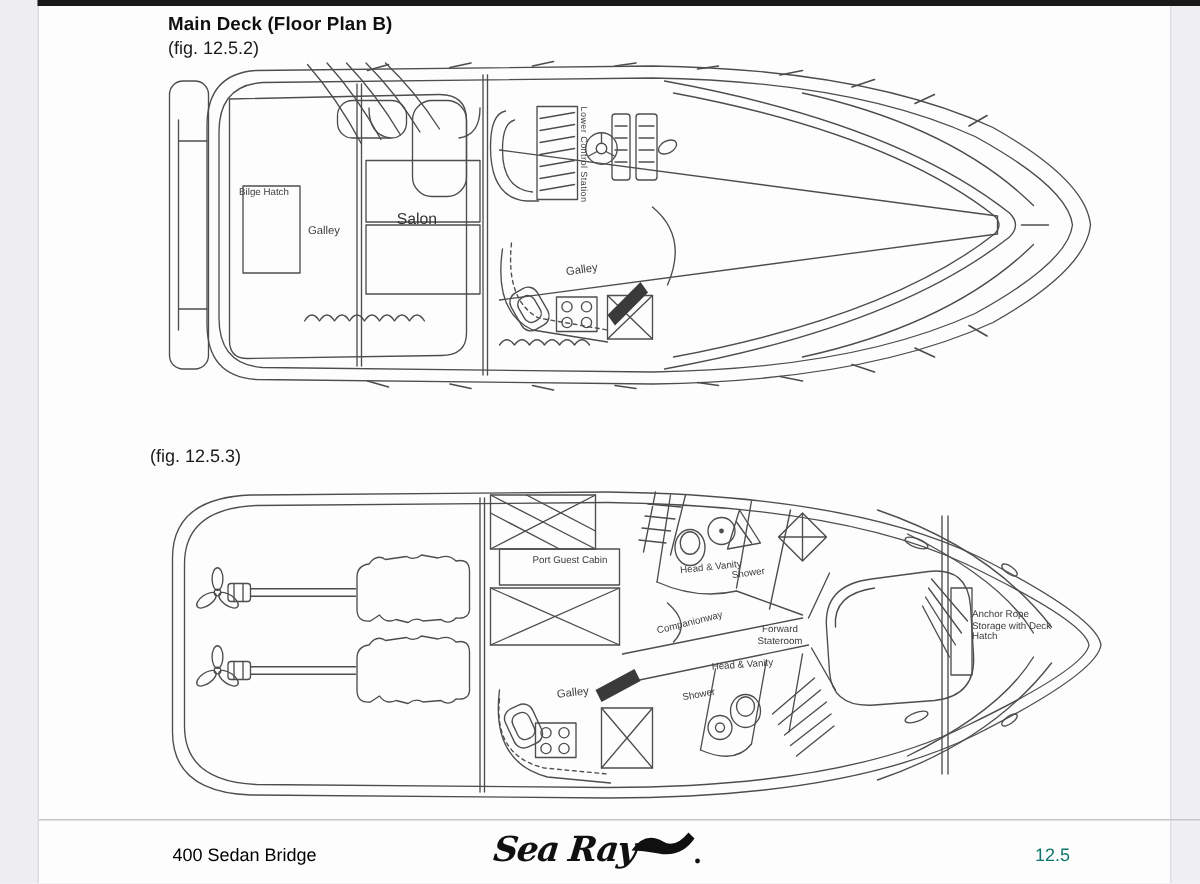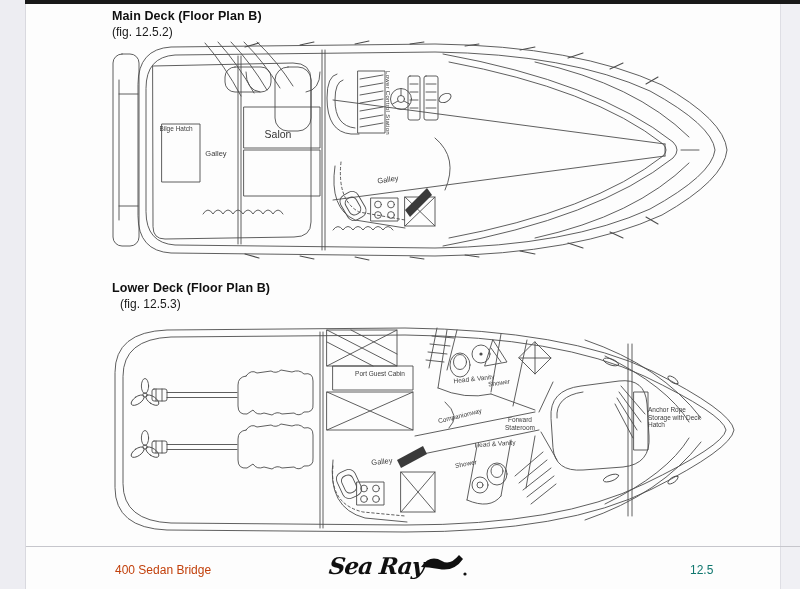--- a/index.html
+++ b/index.html
@@ -10,36 +10,35 @@
   .top-bar{position:absolute;left:25px;right:0;top:0;height:4px;background:#191919;}
   .sec-title{position:absolute;font-weight:bold;font-size:12.5px;color:#101010;letter-spacing:.1px;}
   .sec-fig{position:absolute;font-size:12px;color:#1a1a1a;}
   .deck-svg{position:absolute;}
   .lbl{position:absolute;color:#3c3c3c;line-height:1.18;text-align:center;white-space:normal;}
   .lbl.small{font-size:6.5px;}
   .lbl.med{font-size:7.5px;}
   .lbl.salon{font-size:10.5px;color:#333;}
   .lbl.vert{writing-mode:vertical-rl;font-size:6px;letter-spacing:.3px;height:70px;text-align:left;}
   .footer-rule{position:absolute;left:26px;right:0;top:546px;height:1px;background:#c6c6cc;}
-  .footer-model{position:absolute;left:115px;top:563px;font-size:12px;color:#c2410c;}
+  .footer-model{position:absolute;left:115px;top:563px;font-size:12px;color:#000000;}
   .footer-page{position:absolute;left:690px;top:563px;font-size:12px;color:#0f766e;}
   .brand-svg{position:absolute;left:325px;top:548px;}
 </style>
 </head>
 <body>
 
 <div class="page">
   <div class="stripe-left"></div>
   <div class="stripe-right"></div>
   <div class="top-bar"></div>
 
   <div class="sec-title" style="left:112px;top:9px">Main Deck (Floor Plan B)</div>
   <div class="sec-fig" style="left:112px;top:25px">(fig. 12.5.2)</div>
-  <div class="sec-title" style="left:112px;top:281px">Lower Deck (Floor Plan B)</div>
-  <div class="sec-fig" style="left:120px;top:297px">(fig. 12.5.3)</div>
+  <div class="sec-fig" style="left:100px;top:297px">(fig. 12.5.3)</div>
 
   <svg class="deck-svg" style="left:105px;top:38px" width="640" height="225" viewBox="0 0 640 225">
     <g stroke="#4d4d4d" fill="none" stroke-width="0.9" stroke-linecap="round" stroke-linejoin="round">
       <g>
         <rect x="8" y="16" width="26" height="192" rx="9"></rect>
         <path d="M14,42 V182 M14,56 H33 M14,168 H33"></path>
       </g>
       <g>
         <path d="M33,46 Q33,11 66,9 L330,6 Q472,8 557,47 Q619,82 622,112 Q619,142 557,177 Q472,216 330,218 L66,215 Q33,213 33,178 Z"></path>
         <path d="M41,50 Q41,19 70,17 L330,14 Q464,16 545,53 Q607,87 610,112 Q607,137 545,171 Q464,208 330,210 L70,207 Q41,205 41,174 Z"></path>
@@ -101,21 +100,21 @@
       <g>
         <path d="M338,16 Q492,44 568,104 Q576,112 568,120 Q492,180 338,208"></path>
         <path d="M344,24 Q488,51 558,106 Q564,112 558,118 Q488,173 344,200"></path>
         <path d="M228,62 L560,106 M228,162 L560,118 M560,106 V118 M576,112 h18"></path>
       </g>
     </g>
   </svg>
 
   <div class="lbl small" style="left:158px;top:125px;width:36px">Bilge Hatch</div>
   <div class="lbl med" style="left:194px;top:150px;width:44px">Galley</div>
-  <div class="lbl salon" style="left:254px;top:128px;width:48px">Salon</div>
+  <div class="lbl salon" style="left:254px;top:140px;width:48px">Salon</div>
   <div class="lbl vert" style="left:384px;top:71px">Lower Control Station</div>
   <div class="lbl med" style="left:370px;top:176px;width:36px;transform:rotate(-8deg)">Galley</div>
 
   <svg class="deck-svg" style="left:105px;top:318px" width="640" height="225" viewBox="0 0 640 225">
     <defs>
       <g id="prop" stroke="#4d4d4d" fill="none" stroke-width="0.9">
         <ellipse cx="0" cy="-9" rx="3.6" ry="7.5"></ellipse>
         <ellipse cx="0" cy="-9" rx="3.6" ry="7.5" transform="rotate(125)"></ellipse>
         <ellipse cx="0" cy="-9" rx="3.6" ry="7.5" transform="rotate(-125)"></ellipse>
         <circle r="2.2"></circle>

